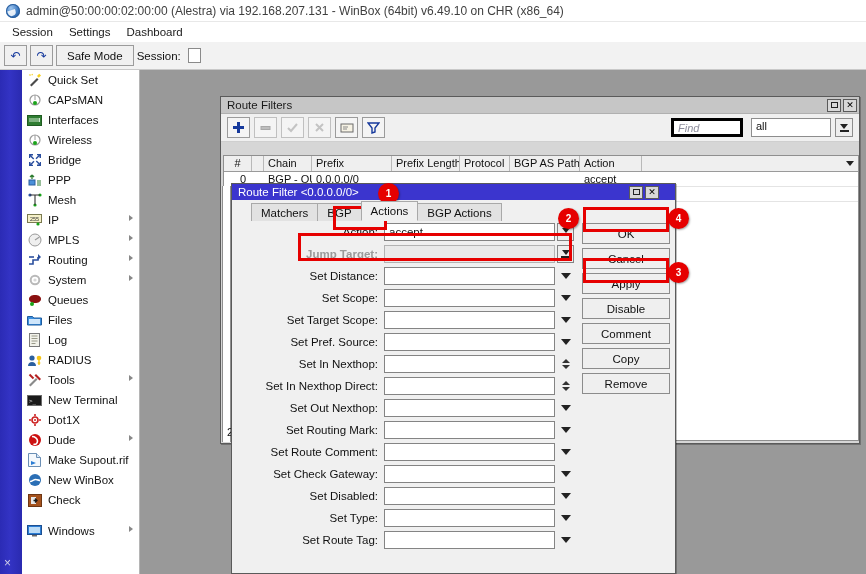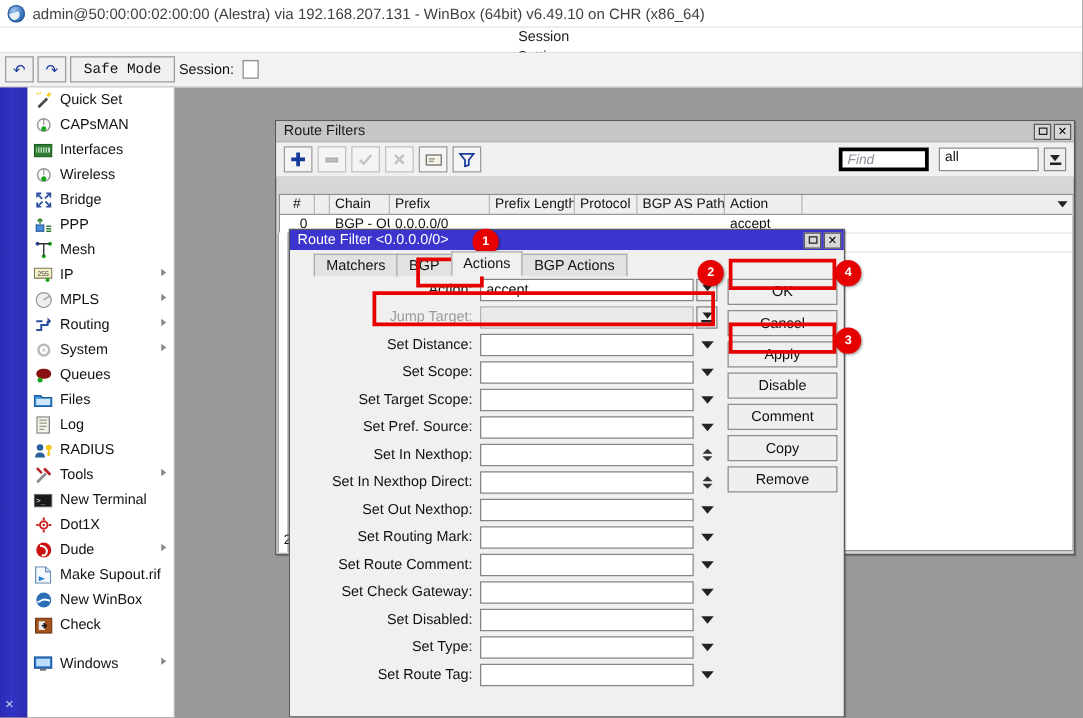--- a/index.html
+++ b/index.html
@@ -30,37 +30,37 @@
   #titlebar .tb-icon::after{
     content:""; position:absolute; left:2px; top:6px; width:8px; height:6px;
     background:#ffffff; border-radius:0 0 6px 6px; opacity:.85;
     transform: rotate(-18deg);
   }
   #titlebar .tb-text { color:#3f3f3f; font-size:12px; white-space:nowrap; }
 
   
   #menubar {
     position:absolute; left:0; top:22px; width:866px; height:20px;
-    background:#ffffff; display:flex; align-items:center; padding-left:4px;flex-direction:column;
+    background:#ffffff; display:flex; align-items:center; padding-left:4px;
   }
   #menubar .mi { padding:2px 8px; color:#1a1a1a; font-size:11.5px; cursor:default; }
 
   
   #toolbar {
     position:absolute; left:0; top:42px; width:866px; height:28px;
     background:#f2f2f2; border-bottom:1px solid #c9c9c9;
     display:flex; align-items:center; padding-left:4px; gap:3px;
   }
   .tbtn {
     height:21px; min-width:23px; background:#f0f0f0;
     border:1px solid #9b9b9b; display:flex; align-items:center;
     justify-content:center; font-size:12px; color:#14389c; cursor:default;
     padding:0 4px;
   }
-  .tbtn.wide { padding:0 10px; color:#111; font-size:11.5px;font-family:Liberation Mono, monospace; }
+  .tbtn.wide { padding:0 10px; color:#111; font-size:11.5px; }
   .sess-label { font-size:11.5px; color:#111; }
   .sess-box { width:13px; height:15px; border:1px solid #8a8a8a; background:#fff; margin-left:4px; }
 
   
   #rail {
     position:absolute; left:0; top:70px; width:22px; height:504px;
     background: linear-gradient(to right,#2b2bb5 0%, #3333c4 45%, #2a2ab0 100%);
     overflow:hidden;
   }
   #rail .rail-x {
@@ -157,21 +157,21 @@
   .rowmark2 { position:absolute; left:4px; top:1px; font-size:11px; color:#111; }
 
   
   #dlg {
     position:absolute; left:231px; top:183px; width:445px; height:391px;
     background:#f0f0f0; border:1px solid #5a5a5a;
     box-shadow: 1px 1px 0 rgba(0,0,0,.25);
   }
   #dlg-title {
     height:16px; background:#3b35ce; color:#ffffff; display:flex;
-    align-items:center; padding:0 2px 0 6px; font-size:11.5px;
+    align-items:center; padding:0 16px 0 6px; font-size:11.5px;
   }
   #dlg-title .spacer { flex:1; }
   #dlg-title .winbtn { background:#d8d8d8; color:#000; }
 
   #dlg-tabs {
     height:21px; display:flex; align-items:flex-end; padding-left:19px;
     background:#f0f0f0; gap:0px; position:relative;
   }
   .tab {
     height:18px; padding:0 9px; font-size:11.5px; color:#111;
@@ -180,21 +180,21 @@
   }
   .tab.active { background:#f0f0f0; height:20px; border-bottom:1px solid #f0f0f0; z-index:2; }
 
   #dlg-body { position:absolute; left:0; top:37px; width:443px; bottom:0; }
 
   .frow { height:21px; display:flex; align-items:center; margin-bottom:1px; }
   .frow .flabel {
     width:152px; text-align:right; padding-right:6px; font-size:11.5px; color:#111;
     white-space:nowrap;
   }
-  .frow .flabel.dim { color:#9a9a9a; }
+  .frow .flabel.dim { color:#9a9a9a;font-weight:bold; }
   .fin {
     height:18px; background:#ffffff; border:1px solid #848484;
     font-size:11.5px; color:#111; padding:0 4px; line-height:17px; width:171px;
   }
   .fin.dis { background:#eaeaea; border-color:#b3b3b3; }
   .fbtn-sq {
     width:17px; height:18px; border:1px solid #848484; background:#eeeeee;
     display:flex; align-items:center; justify-content:center; margin-left:2px;
   }
   .caret-only {

